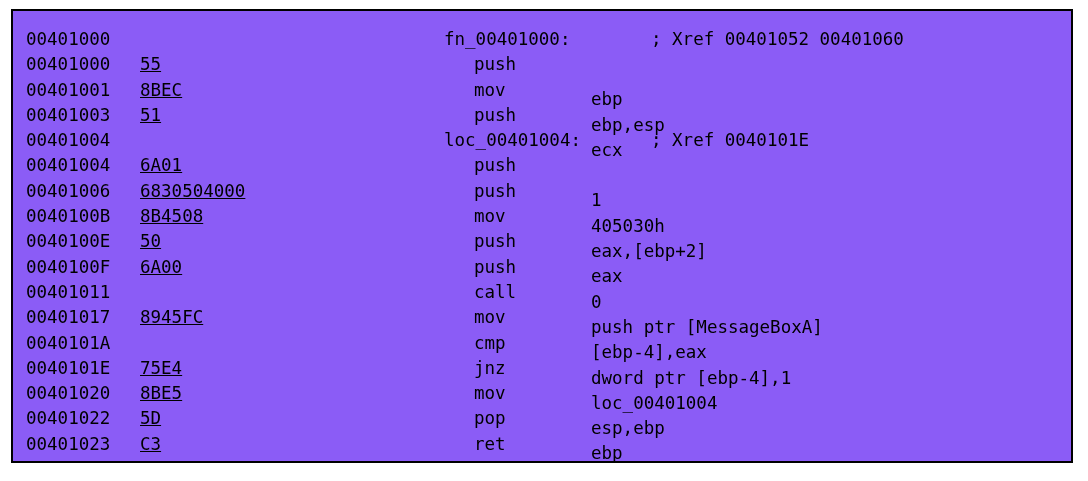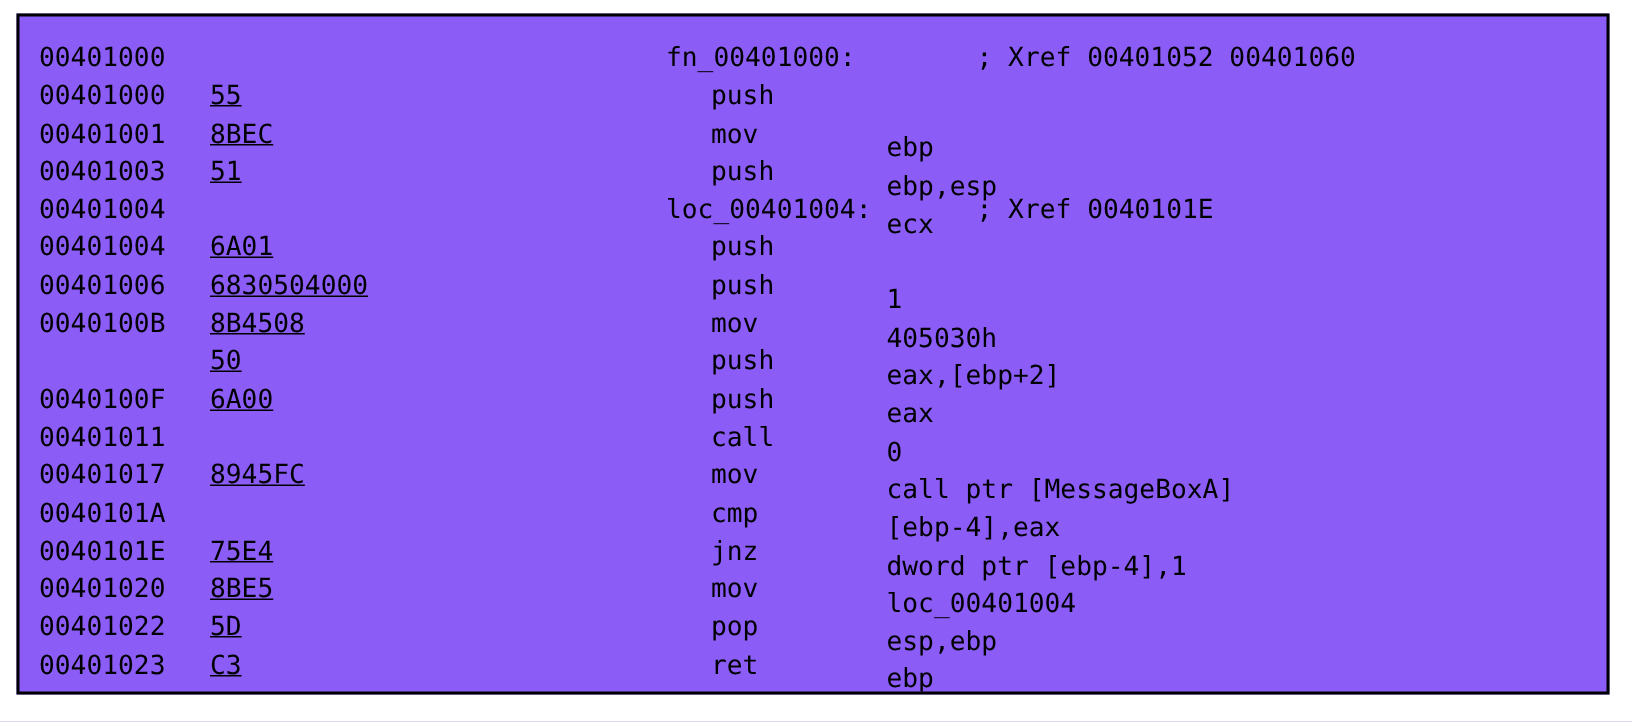--- a/index.html
+++ b/index.html
@@ -87,23 +87,23 @@
 <div id="disasm-frame">
   <div id="listing">
       <div class="disasm-row"><span class="col-addr">00401000</span><span class="col-label"><span class="bold">fn</span><span>_00401000:</span></span><span class="col-xref">; Xref 00401052 00401060</span></div>
       <div class="disasm-row"><span class="col-addr">00401000</span><span class="col-bytes">55</span><span class="col-mnem">push</span><span class="col-ops"><span>ebp</span></span></div>
       <div class="disasm-row"><span class="col-addr">00401001</span><span class="col-bytes">8BEC</span><span class="col-mnem">mov</span><span class="col-ops"><span>ebp,esp</span></span></div>
       <div class="disasm-row"><span class="col-addr">00401003</span><span class="col-bytes">51</span><span class="col-mnem">push</span><span class="col-ops"><span>ecx</span></span></div>
       <div class="disasm-row"><span class="col-addr">00401004</span><span class="col-label"><span class="bold">loc</span><span>_00401004:</span></span><span class="col-xref">; Xref 0040101E</span></div>
       <div class="disasm-row"><span class="col-addr">00401004</span><span class="col-bytes">6A01</span><span class="col-mnem">push</span><span class="col-ops"><span>1</span></span></div>
       <div class="disasm-row"><span class="col-addr">00401006</span><span class="col-bytes">6830504000</span><span class="col-mnem">push</span><span class="col-ops"><span>405030h</span></span></div>
       <div class="disasm-row"><span class="col-addr">0040100B</span><span class="col-bytes">8B4508</span><span class="col-mnem">mov</span><span class="col-ops"><span>eax,[ebp+2]</span></span></div>
-      <div class="disasm-row"><span class="col-bytes">50</span><span class="col-mnem">push</span><span class="col-ops"><span>eax</span></span></div>
+      <div class="disasm-row"><span class="col-addr">0040100E</span><span class="col-bytes">50</span><span class="col-mnem">push</span><span class="col-ops"><span>eax</span></span></div>
       <div class="disasm-row"><span class="col-addr">0040100F</span><span class="col-bytes">6A00</span><span class="col-mnem">push</span><span class="col-ops"><span>0</span></span></div>
-      <div class="disasm-row"><span class="col-addr">00401011</span><span class="col-mnem">call</span><span class="col-ops"><span>call ptr [</span><span class="bold">MessageBox</span><span>A]</span></span></div>
+      <div class="disasm-row"><span class="col-addr">00401011</span><span class="col-mnem">call</span><span class="col-ops"><span>push ptr [</span><span class="bold">MessageBox</span><span>A]</span></span></div>
       <div class="disasm-row"><span class="col-addr">00401017</span><span class="col-bytes">8945FC</span><span class="col-mnem">mov</span><span class="col-ops"><span>[ebp-4],eax</span></span></div>
       <div class="disasm-row"><span class="col-addr">0040101A</span><span class="col-mnem bold">cmp</span><span class="col-ops"><span>dword ptr [ebp-4],1</span></span></div>
       <div class="disasm-row"><span class="col-addr">0040101E</span><span class="col-bytes">75E4</span><span class="col-mnem bold">jnz</span><span class="col-ops"><span>loc_00401004</span></span></div>
       <div class="disasm-row"><span class="col-addr">00401020</span><span class="col-bytes">8BE5</span><span class="col-mnem">mov</span><span class="col-ops"><span>esp,ebp</span></span></div>
       <div class="disasm-row"><span class="col-addr">00401022</span><span class="col-bytes">5D</span><span class="col-mnem">pop</span><span class="col-ops"><span>ebp</span></span></div>
       <div class="disasm-row"><span class="col-addr">00401023</span><span class="col-bytes">C3</span><span class="col-mnem bold">ret</span></div>
     </div>
 </div>
 
 </body></html>

